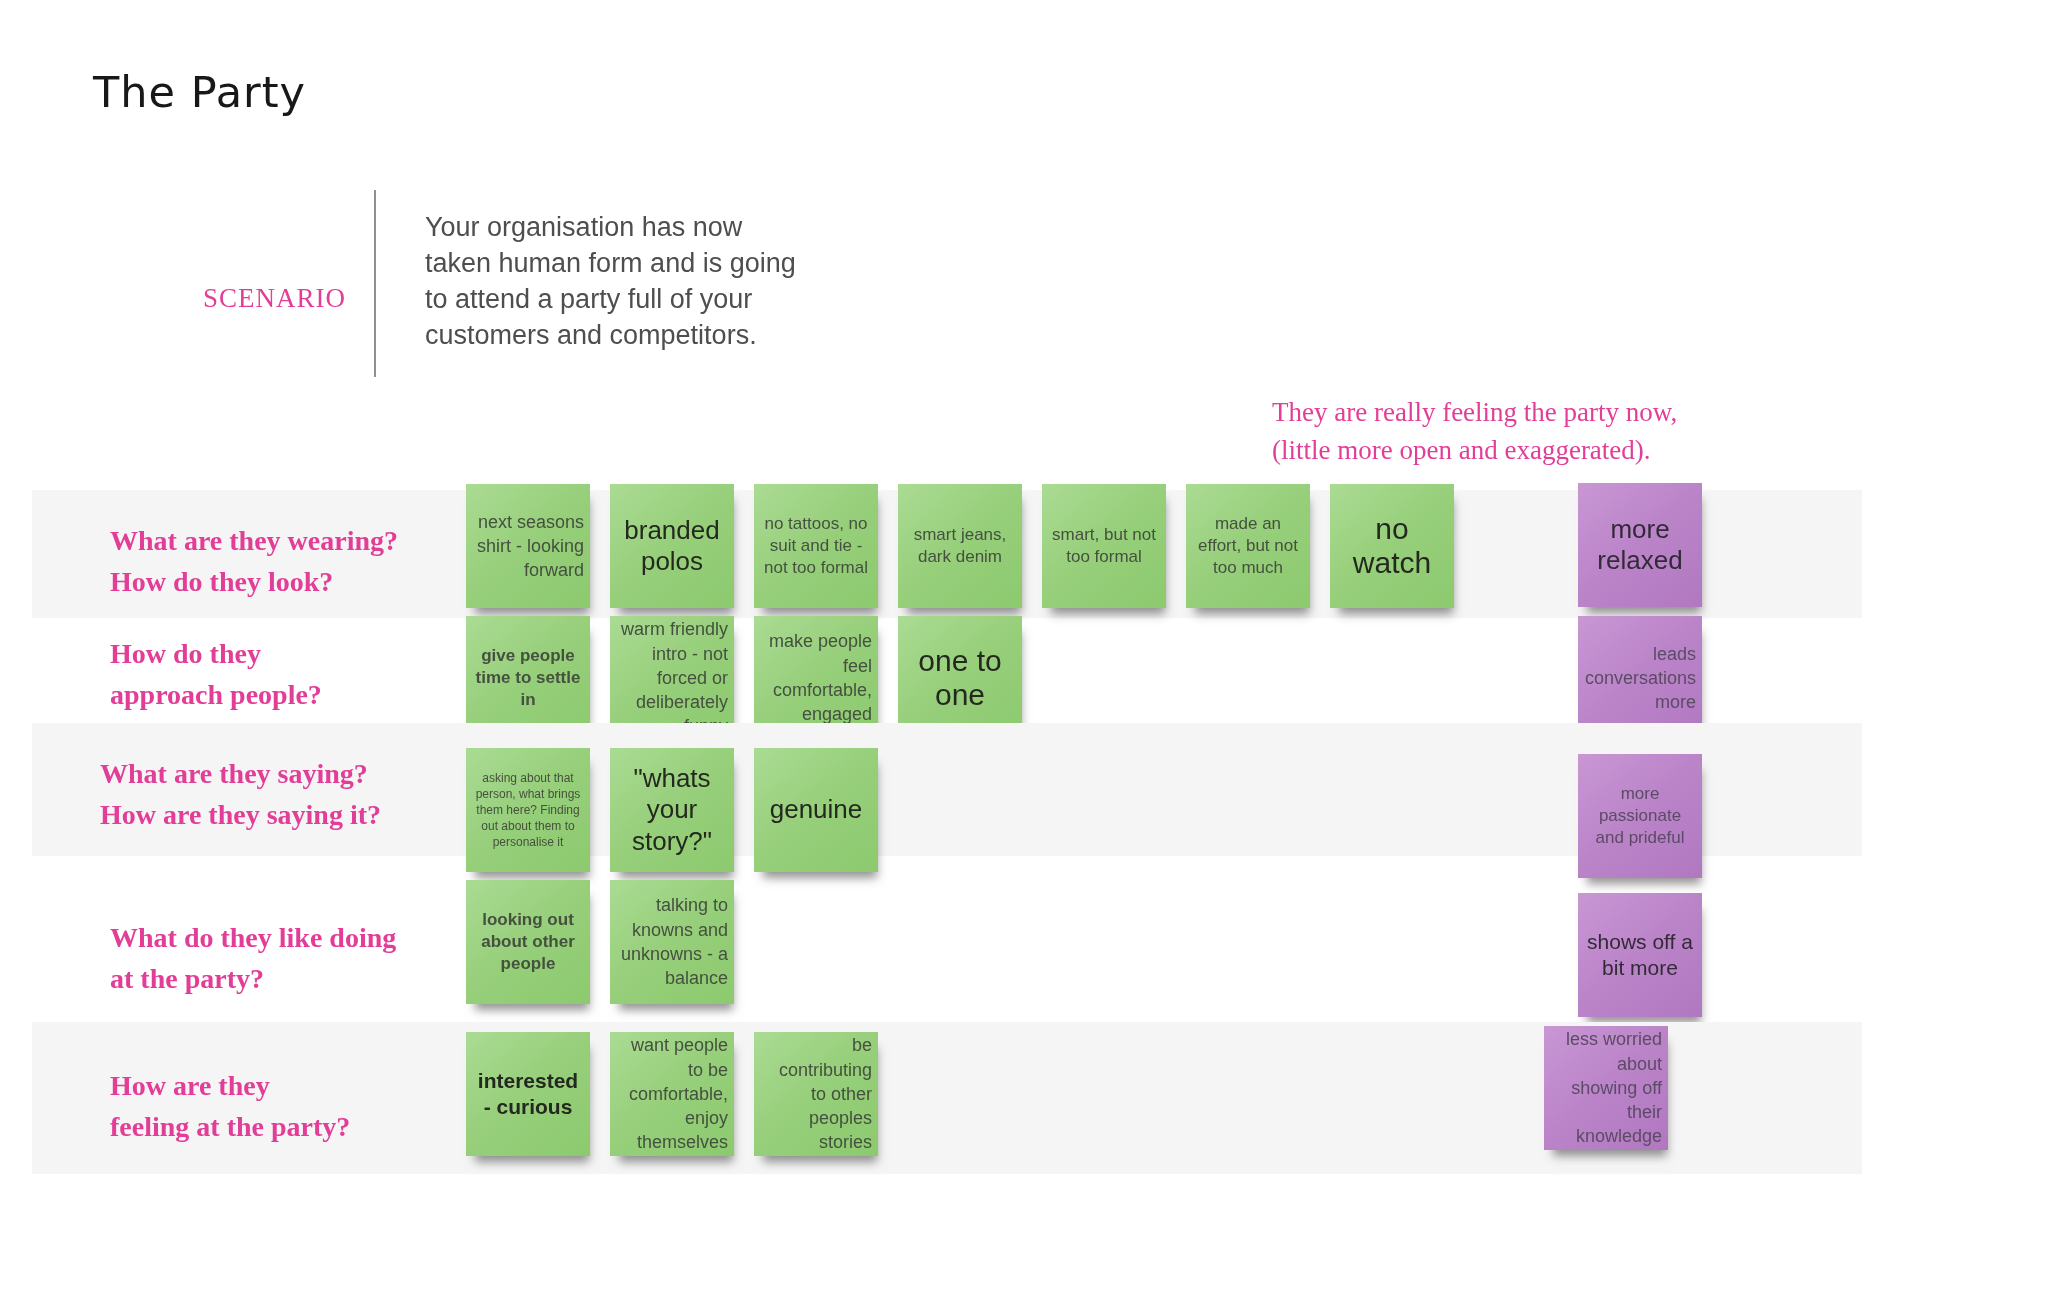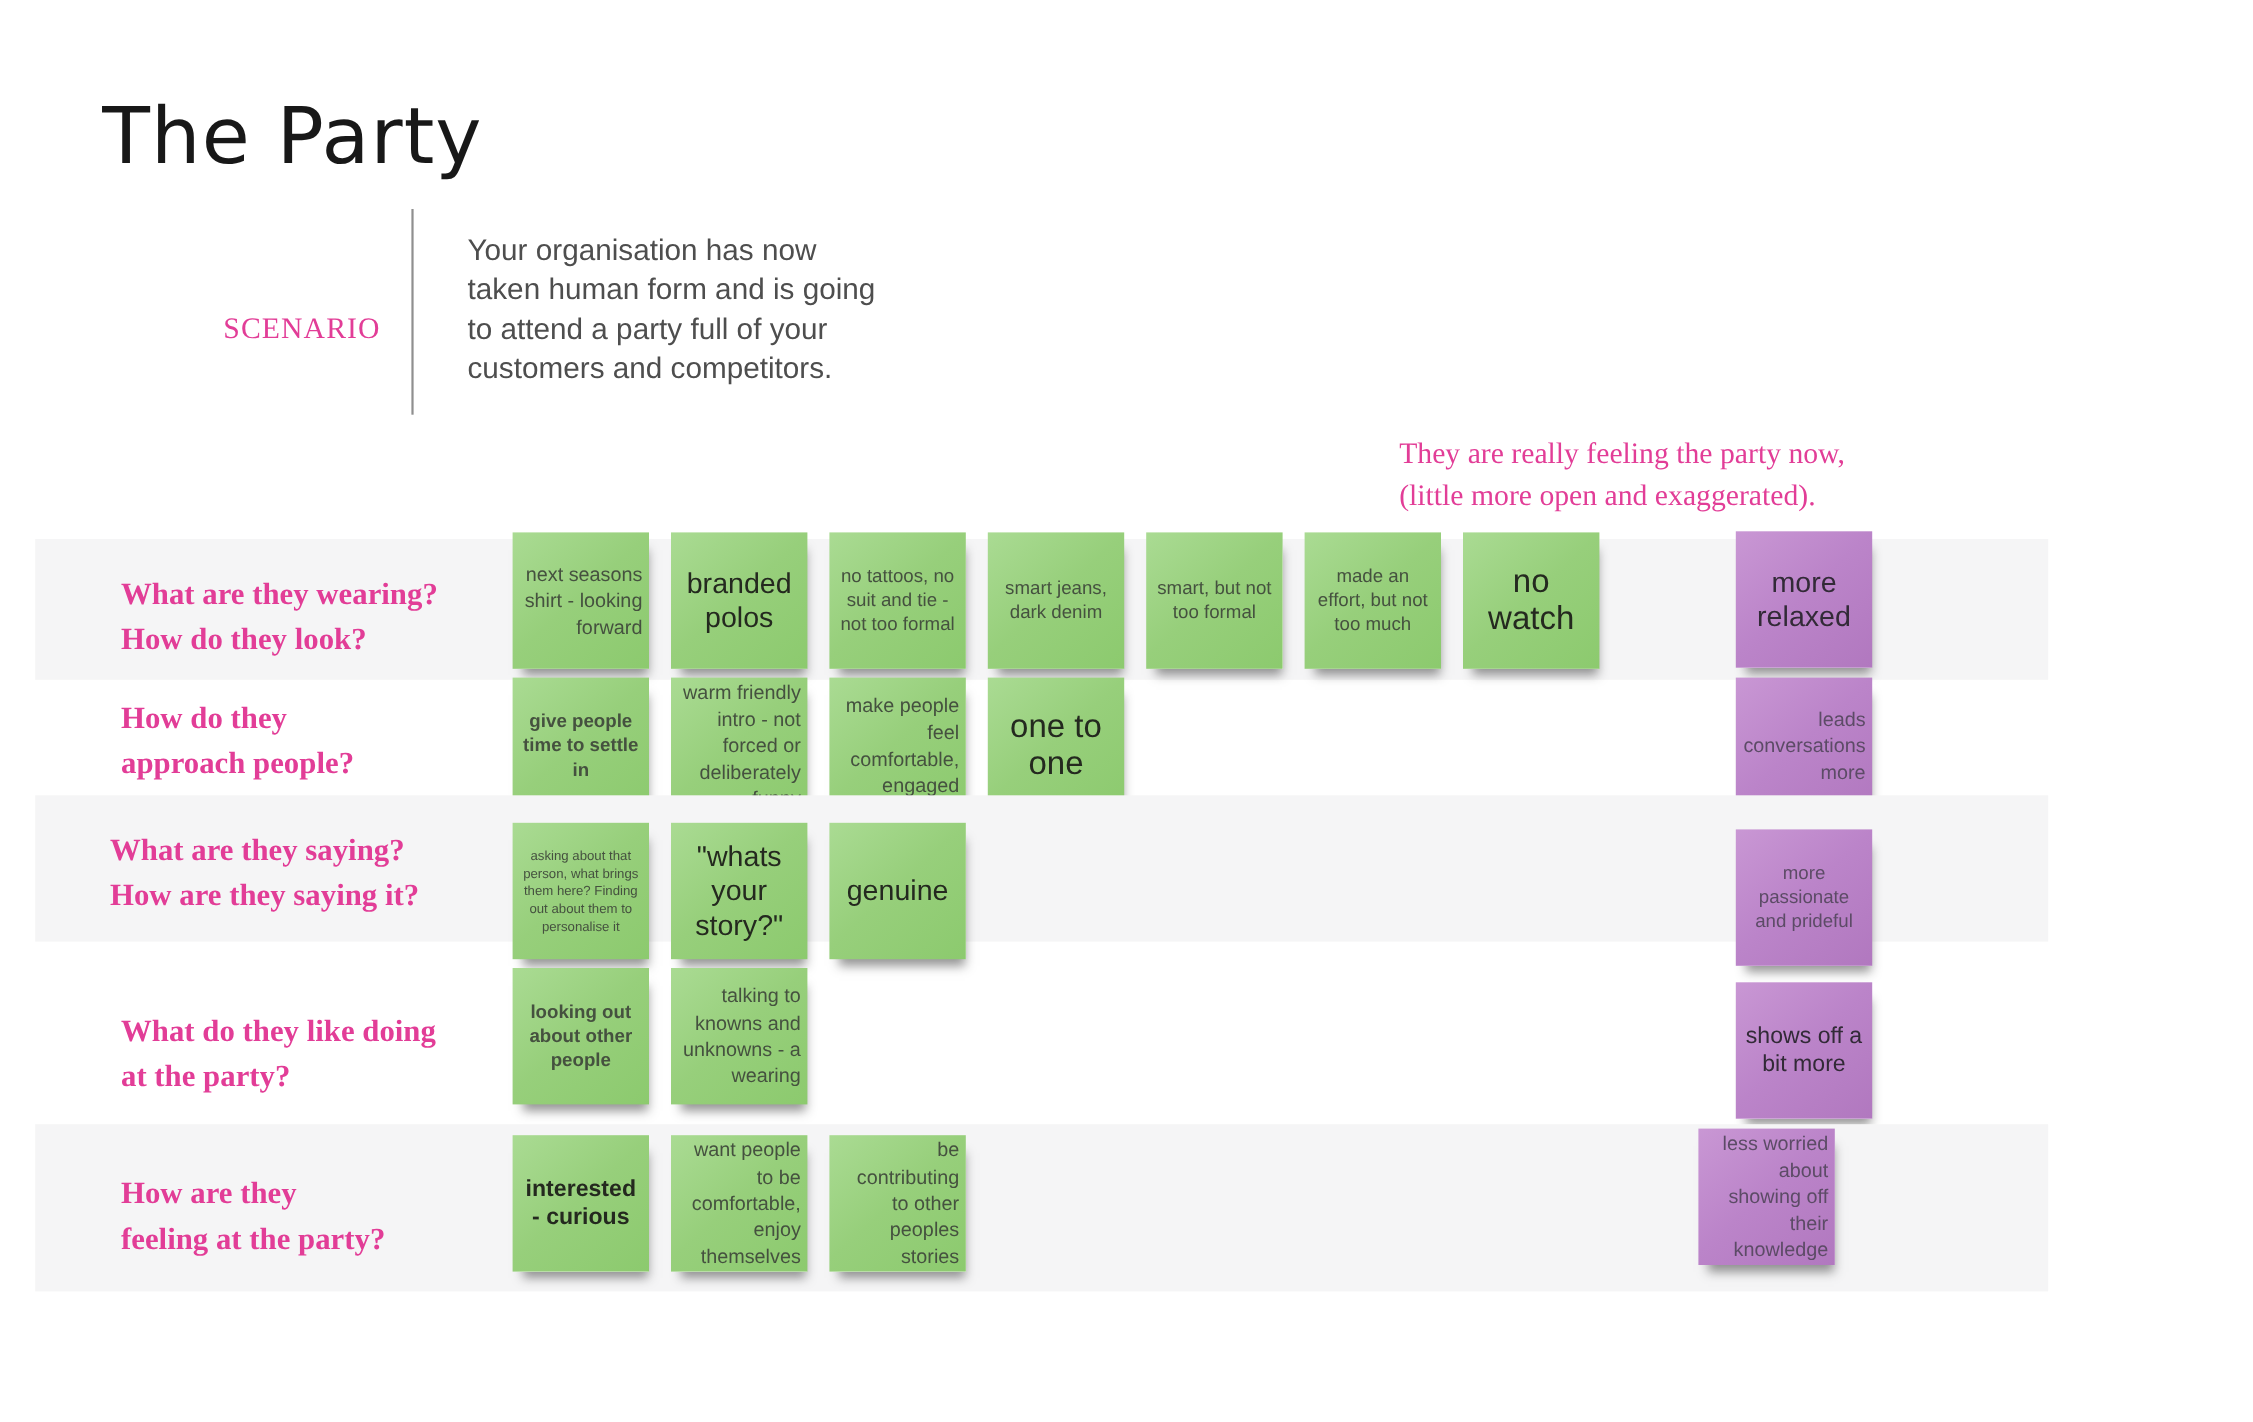--- a/index.html
+++ b/index.html
@@ -2,22 +2,22 @@
 <html style="--pink: #e23d97; --band: #f5f5f6;"><head>
 <meta charset="utf-8">
 <style>
   html,body{margin:0;padding:0;background:#ffffff;}
   .canvas{
     position:relative;width:2048px;height:1293px;background:#ffffff;overflow:hidden;
     font-family:"Liberation Sans",sans-serif;
   }
   
   .title{
-    position:absolute;left:93px;top:82px;margin:0;
-    font-family:"DejaVu Sans",sans-serif;font-size:71px;font-weight:400;
+    position:absolute;left:93px;top:67px;margin:0;
+    font-family:"DejaVu Sans",sans-serif;font-size:43px;font-weight:400;
     letter-spacing:1px;color:#181818;
   }
   .scenario-label{
     position:absolute;left:150px;top:283px;width:196px;text-align:right;
     font-family:"Liberation Serif",serif;font-size:27px;letter-spacing:1px;
     color:var(--pink);font-weight:500;
   }
   .divider{
     position:absolute;left:374px;top:190px;width:2px;height:187px;background:#8f8f8f;
   }
@@ -110,21 +110,21 @@
       </div>
       <div class="note green size-xs" style="left: 466px; top: 748px;">asking about that person, what brings them here? Finding out about them to personalise it</div>
       <div class="note green size-xl" style="left: 610px; top: 748px;">"whats your story?"</div>
       <div class="note green size-xl" style="left: 754px; top: 748px;">genuine</div>
       <div class="note purple size-m" style="left: 1578px; top: 754px;">more passionate and prideful</div>
       <div class="question" style="left: 110px; top: 918px;">
         <div>What do they like doing</div>
         <div>at the party?</div>
       </div>
       <div class="note green size-m bold" style="left: 466px; top: 880px;">looking out about other people</div>
-      <div class="note green size-s" style="left: 610px; top: 880px;">talking to knowns and unknowns - a wearing</div>
+      <div class="note green size-s" style="left: 610px; top: 880px;">talking to knowns and unknowns - a balance</div>
       <div class="note purple size-l" style="left: 1578px; top: 893px;">shows off a bit more</div>
       <div class="band" style="top: 1022px; height: 152px;"></div>
       <div class="question" style="left: 110px; top: 1066px;">
         <div>How are they</div>
         <div>feeling at the party?</div>
       </div>
       <div class="note green size-l bold" style="left: 466px; top: 1032px;">interested - curious</div>
       <div class="note green size-s" style="left: 610px; top: 1032px; padding-left: 14px;">want people to be comfortable, enjoy themselves</div>
       <div class="note green size-s" style="left: 754px; top: 1032px;">be contributing to other peoples stories</div>
       <div class="note purple size-s" style="left: 1544px; top: 1026px;">less worried about showing off their knowledge</div>

